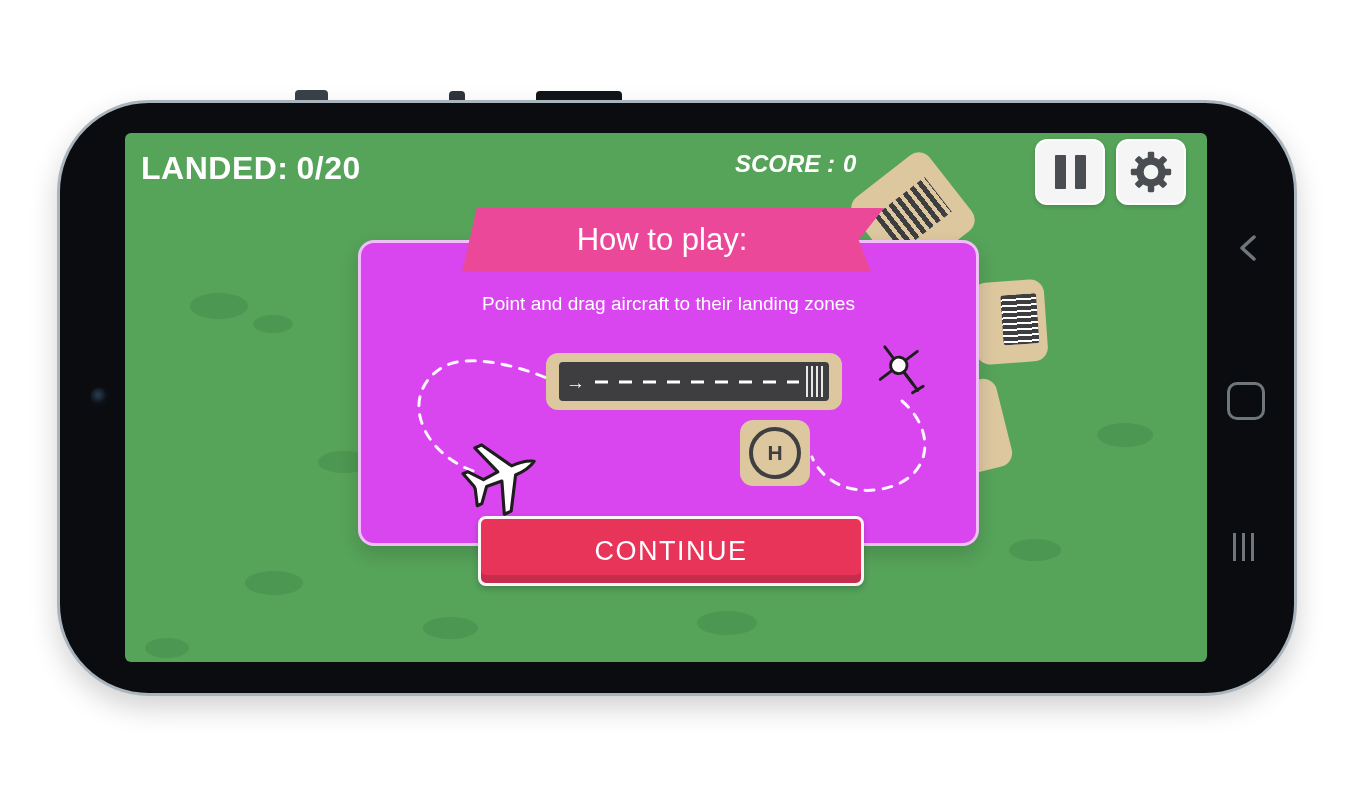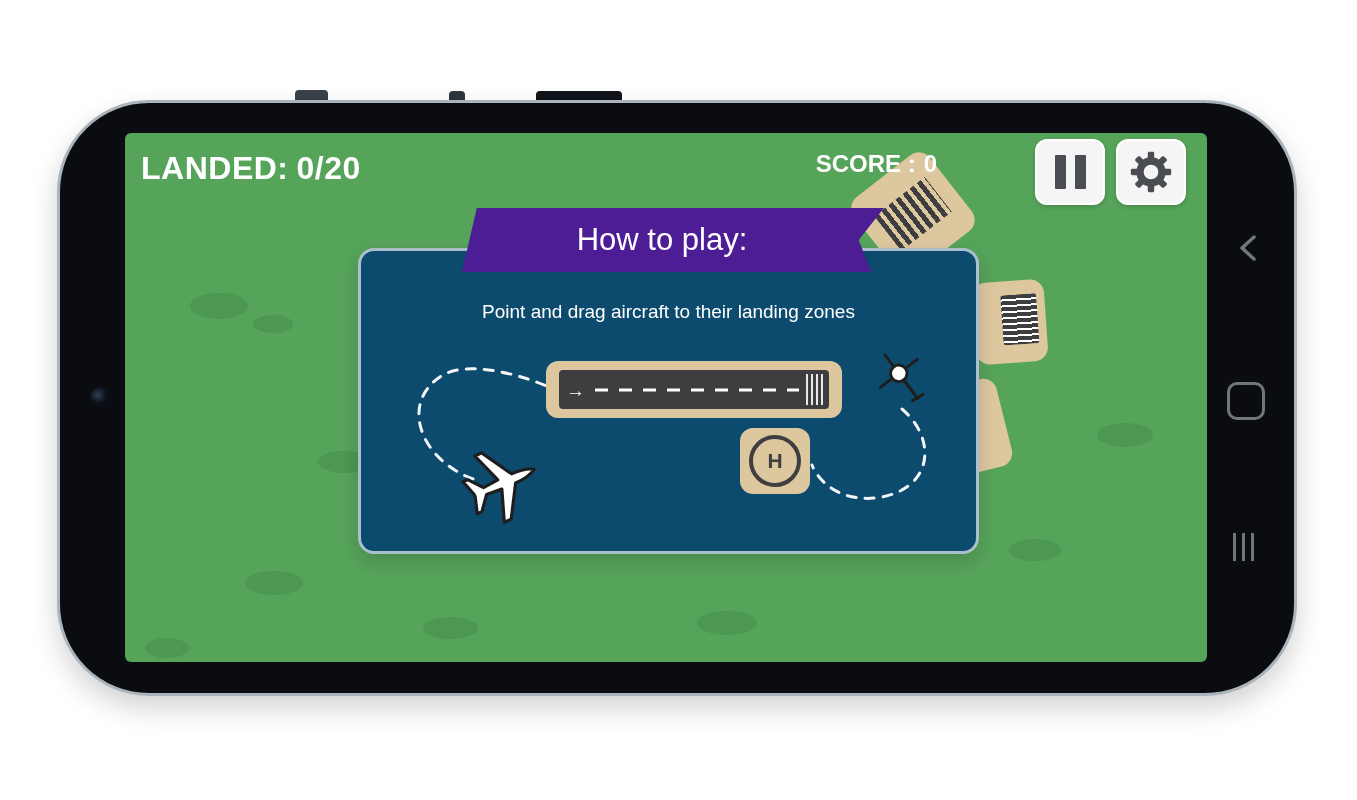--- a/index.html
+++ b/index.html
@@ -21,46 +21,46 @@
 
   
   .screen { position:absolute; left:125px; top:133px; width:1082px; height:529px;
             background:#56a35a; overflow:hidden; border-radius:6px; }
   .spot { position:absolute; background:#4c9751; border-radius:50%; z-index:0; }
 
   
   .hud-landed { position:absolute; left:16px; top:17px; color:#ffffff; font-weight:bold;
                 font-size:32px; letter-spacing:.5px; z-index:6; }
   .hud-landed span, .hud-score span { margin-right:8px; }
-  .hud-score { position:absolute; left:610px; top:17px; width:210px; text-align:right;
-               color:#ffffff; font-weight:bold; font-size:24px; z-index:6; }
+  .hud-score { position:absolute; left:610px; top:17px; width:210px; text-align:left;
+               color:#ffffff; font-weight:bold; font-size:24px; z-index:6;font-style:italic; }
   .icon-btn { position:absolute; width:66px; height:62px; background:#f5f5f5; border-radius:12px;
               border:2px solid #ffffff; display:flex; align-items:center; justify-content:center;
               z-index:6; cursor:pointer; box-shadow:0 2px 4px rgba(0,0,0,.15); }
   .pause-btn { left:910px; top:6px; }
   .gear-btn { left:991px; top:6px; }
   .pause-bars { display:flex; gap:9px; }
   .pause-bars div { width:11px; height:34px; background:#4a4e52; border-radius:1px; }
 
   
   .tile { position:absolute; background:#dcc79f; border-radius:14px; z-index:1; }
   .tile-a { left:740px; top:33px; width:96px; height:96px; transform:rotate(-38deg); }
   .tile-a .hatch { position:absolute; left:16px; top:26px; width:64px; height:44px;
                    background:repeating-linear-gradient(90deg, #3e3e40 0 5px, transparent 5px 9px); }
   .tile-b { left:849px; top:148px; width:72px; height:82px; transform:rotate(-4deg); }
   .tile-b .block { position:absolute; right:8px; top:14px; width:36px; height:50px; background:#3e3e40;
                    border-radius:3px;
                    background-image:repeating-linear-gradient(180deg, transparent 0 4px, #ffffff 4px 6px); }
   .tile-c { left:826px; top:248px; width:54px; height:90px; transform:rotate(-14deg); }
 
   
-  .dialog { position:absolute; left:233px; top:115px; width:615px; height:300px;
-            background:#0c4a6e; border:3px solid rgba(255,255,255,.65); border-radius:16px;
+  .dialog { position:absolute; left:233px; top:107px; width:615px; height:300px;
+            background:#d946ef; border:3px solid rgba(255,255,255,.65); border-radius:16px;
             box-shadow:0 8px 18px rgba(0,0,0,.15); z-index:3; }
-  .ribbon { position:absolute; left:337px; top:75px; width:400px; height:64px; background:#4c1d95;
+  .ribbon { position:absolute; left:337px; top:75px; width:400px; height:64px; background:#ec4899;
             clip-path:polygon(3.5% 0%, 100% 0%, 94% 50%, 97% 100%, 0% 100%);
             display:flex; align-items:center; justify-content:center; padding-right:22px;
             color:#ffffff; font-size:31px; z-index:4; }
   .instruction { position:absolute; left:0; top:50px; width:100%; text-align:center;
                  color:#ffffff; font-size:19px; }
 
   
   .runway { position:absolute; left:185px; top:110px; width:296px; height:57px;
             background:#dcc79f; border-radius:12px; }
   .runway-strip { position:absolute; left:13px; right:13px; top:9px; bottom:9px;
@@ -200,16 +200,19 @@
           <g stroke="#1e1e1e" stroke-width="3" stroke-linecap="round">
             <line x1="7" y1="9" x2="41" y2="43"></line>
             <line x1="41" y1="9" x2="7" y2="43"></line>
             <circle cx="24" cy="26" r="8.5" fill="#ffffff"></circle>
             <line x1="30" y1="32" x2="47" y2="49"></line>
             <line x1="42" y1="52" x2="52" y2="44"></line>
           </g>
         </svg>
       </div>
 
+      <div class="continue-btn">
+        <span>CONTINUE</span>
+      </div>
 
     </div>
   </div>
 </div>
 
 </body></html>

